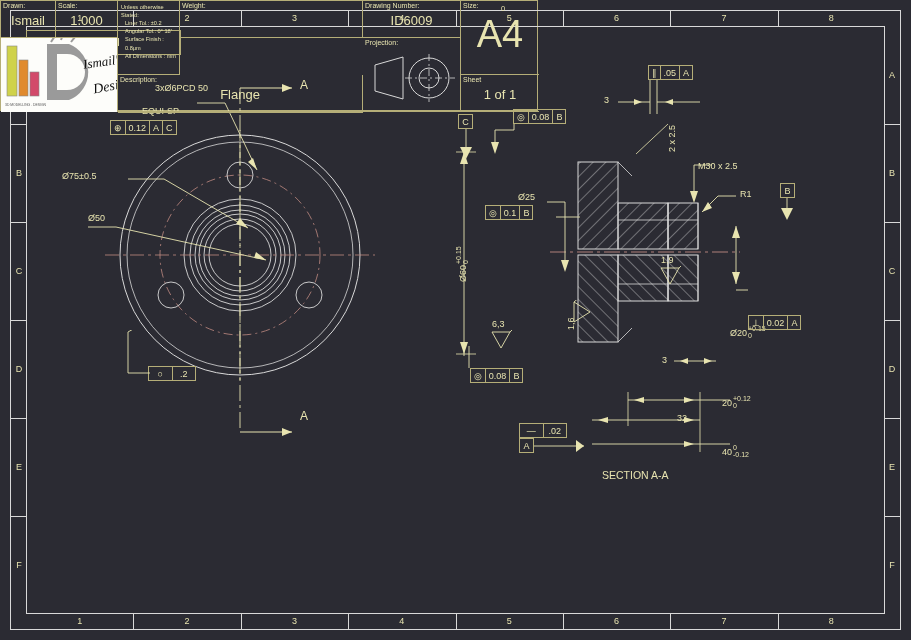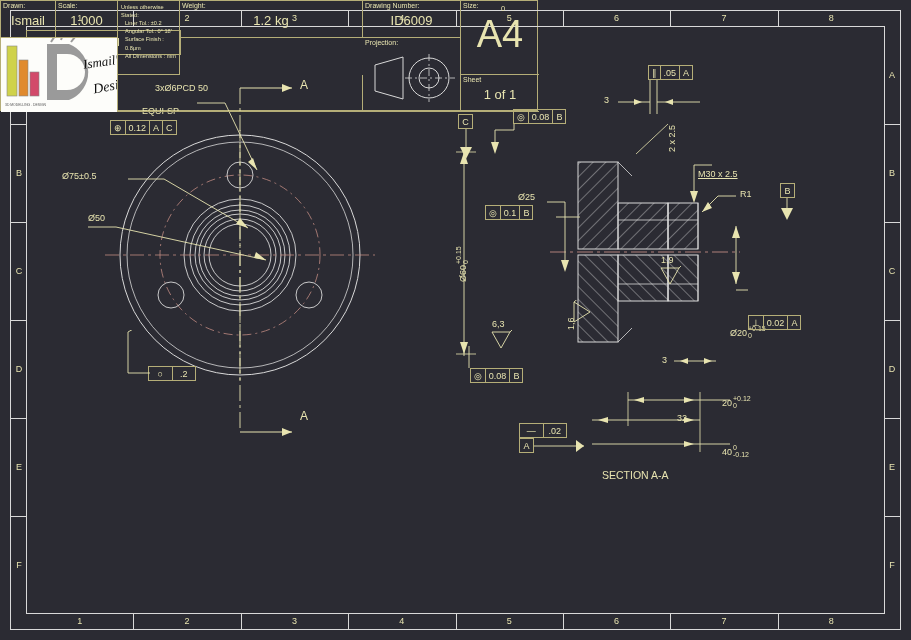--- a/index.html
+++ b/index.html
@@ -317,21 +317,21 @@
     <line x1="0" y1="2" x2="20" y2="2" class="cad" stroke-width="0.8"></line>
     <line x1="0" y1="204" x2="20" y2="204" class="cad" stroke-width="0.8"></line>
   </svg>
   <div class="abs rot90" style="left:452px;top:282px;">
     <span class="t">Ø60</span><span class="frac">
         <span>+0.15</span>
         <span>0</span>
       </span>
   </div>
 
-  <div class="abs t" style="left:698px;top:170px;text-decoration:underline;">M30 x 2.5</div>
+  <div class="abs t" style="left:698px;top:162px;">M30 x 2.5</div>
   <svg class="abs" style="left:690px;top:163px;" width="26" height="42">
     <line x1="4" y1="2" x2="22" y2="2" class="cad" stroke-width="0.9"></line>
     <line x1="4" y1="2" x2="4" y2="30" class="cad" stroke-width="0.9"></line>
     <polygon points="4,40 0,28 8,28" fill="#e8e4b0"></polygon>
   </svg>
 
   <div class="abs t" style="left:740px;top:190px;">R1</div>
   <svg class="abs" style="left:696px;top:192px;" width="48" height="26">
     <line x1="40" y1="4" x2="22" y2="4" class="cad" stroke-width="0.9"></line>
     <line x1="22" y1="4" x2="6" y2="20" class="cad" stroke-width="0.9"></line>
@@ -445,21 +445,20 @@
     <div class="tb">
       <div class="tb-lab">Drawn:</div>
       <div class="tb-val">Ismail</div>
     </div>
     <div class="tb">
       <div class="tb-lab">Scale:</div>
       <div class="tb-val">1.000</div>
     </div>
     <div class="tb">
       <div class="tb-lab">Weight:</div>
-      <div class="tb-val">1.2  kg</div>
     </div>
     <div class="tb">
       <div class="tb-lab">Drawing Number:</div>
       <div class="tb-val">ID6009</div>
     </div>
     <div class="tb" style="grid-row:1 / 3;">
       <div class="notes">
         <div>Unless otherwise Stated:</div>
         <div style="padding-left:4px">Liner Tol.: ±0.2</div>
         <div style="padding-left:4px">Angular Tol.: 0° 18'</div>
@@ -483,20 +482,24 @@
         <g stroke="#9a9a9a" stroke-width="2" fill="none">
           <line x1="50" y1="4" x2="54" y2="-2"></line>
             <line x1="60" y1="2" x2="62" y2="-4"></line>
           <line x1="70" y1="4" x2="74" y2="-1"></line>
         </g>
         <text x="4" y="68" font-size="3.4" fill="#555" font-family="Liberation Sans, sans-serif">3D MODELLING . DESIGN</text>
       </svg>
       <div class="abs" style="left:82px;top:16px;font-size:13px;color:#111;font-style:italic;font-family:'Liberation Serif',serif;transform:rotate(-8deg);">Ismail's</div>
       <div class="abs" style="left:92px;top:40px;font-size:14px;color:#111;font-style:italic;font-family:'Liberation Serif',serif;transform:rotate(-10deg);">Design</div>
     </div>
+    <div class="tb" style="grid-column:3 / 5;">
+      <div class="tb-lab">Description:</div>
+      <div class="tb-val">Flange</div>
+    </div>
 
     <div class="tb" style="grid-column:3 / 5;">
       
       
     </div>
     <div class="tb" style="grid-column:5;grid-row:2 / 4;">
       <div class="tb-lab">Projection:</div>
       <svg class="abs" style="left:6px;top:13px;" width="88" height="56">
         <path d="M6,14 L34,6 L34,48 L6,40 Z" fill="none" stroke="#d9d9d9" stroke-width="1"></path>
         <circle cx="60" cy="27" r="20" fill="none" stroke="#d9d9d9" stroke-width="1"></circle>

